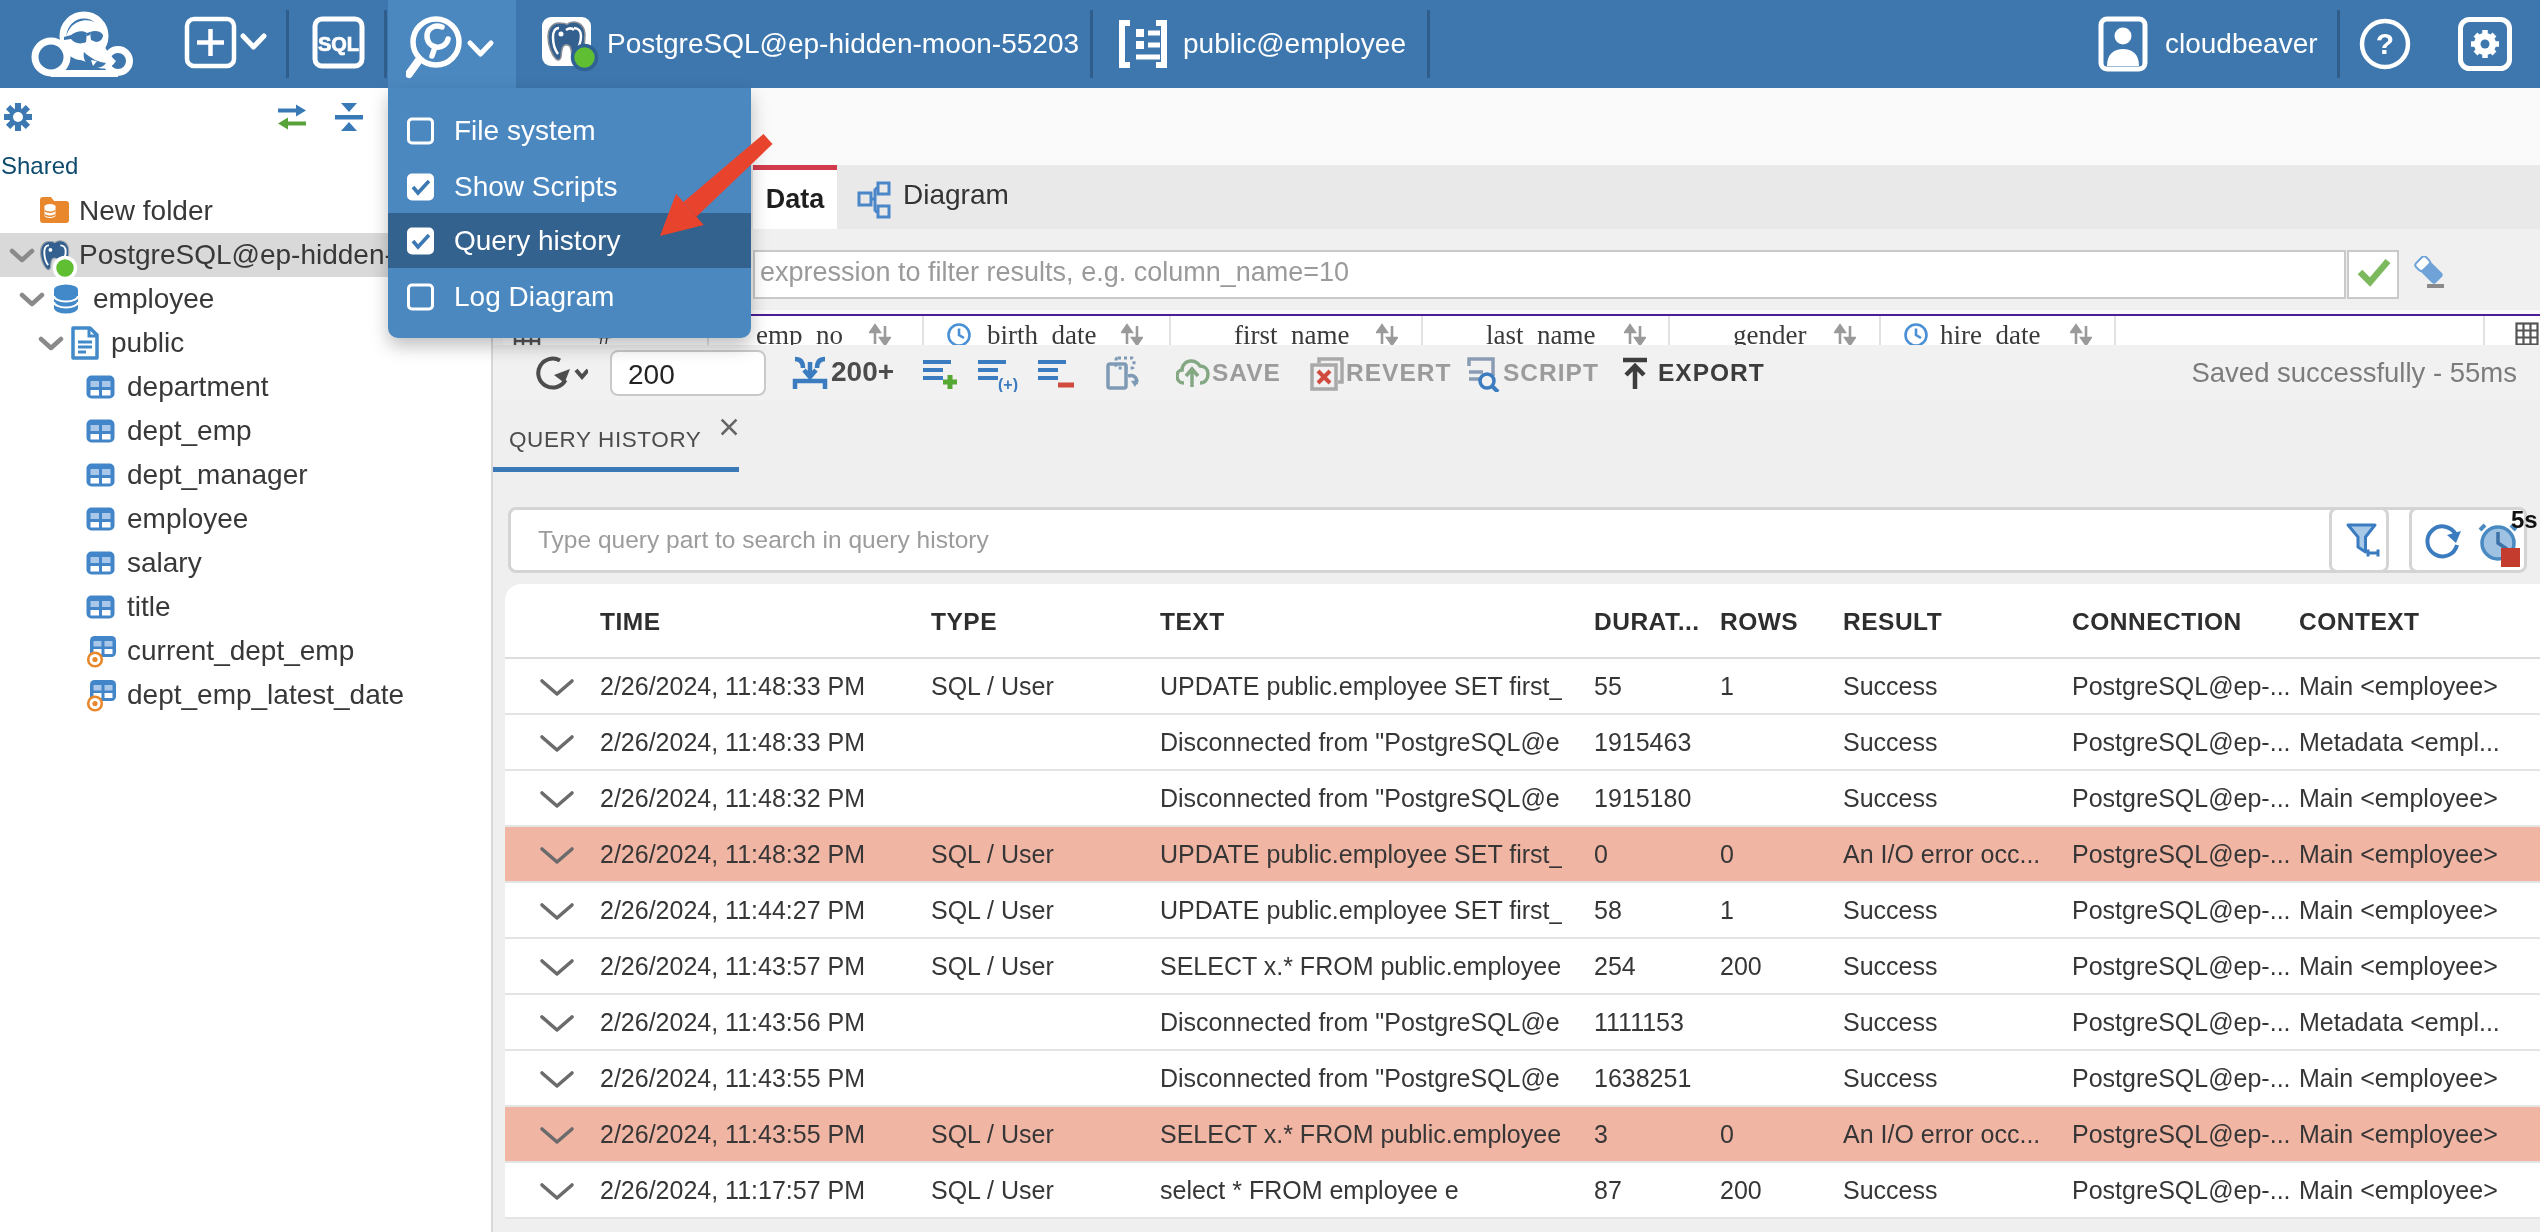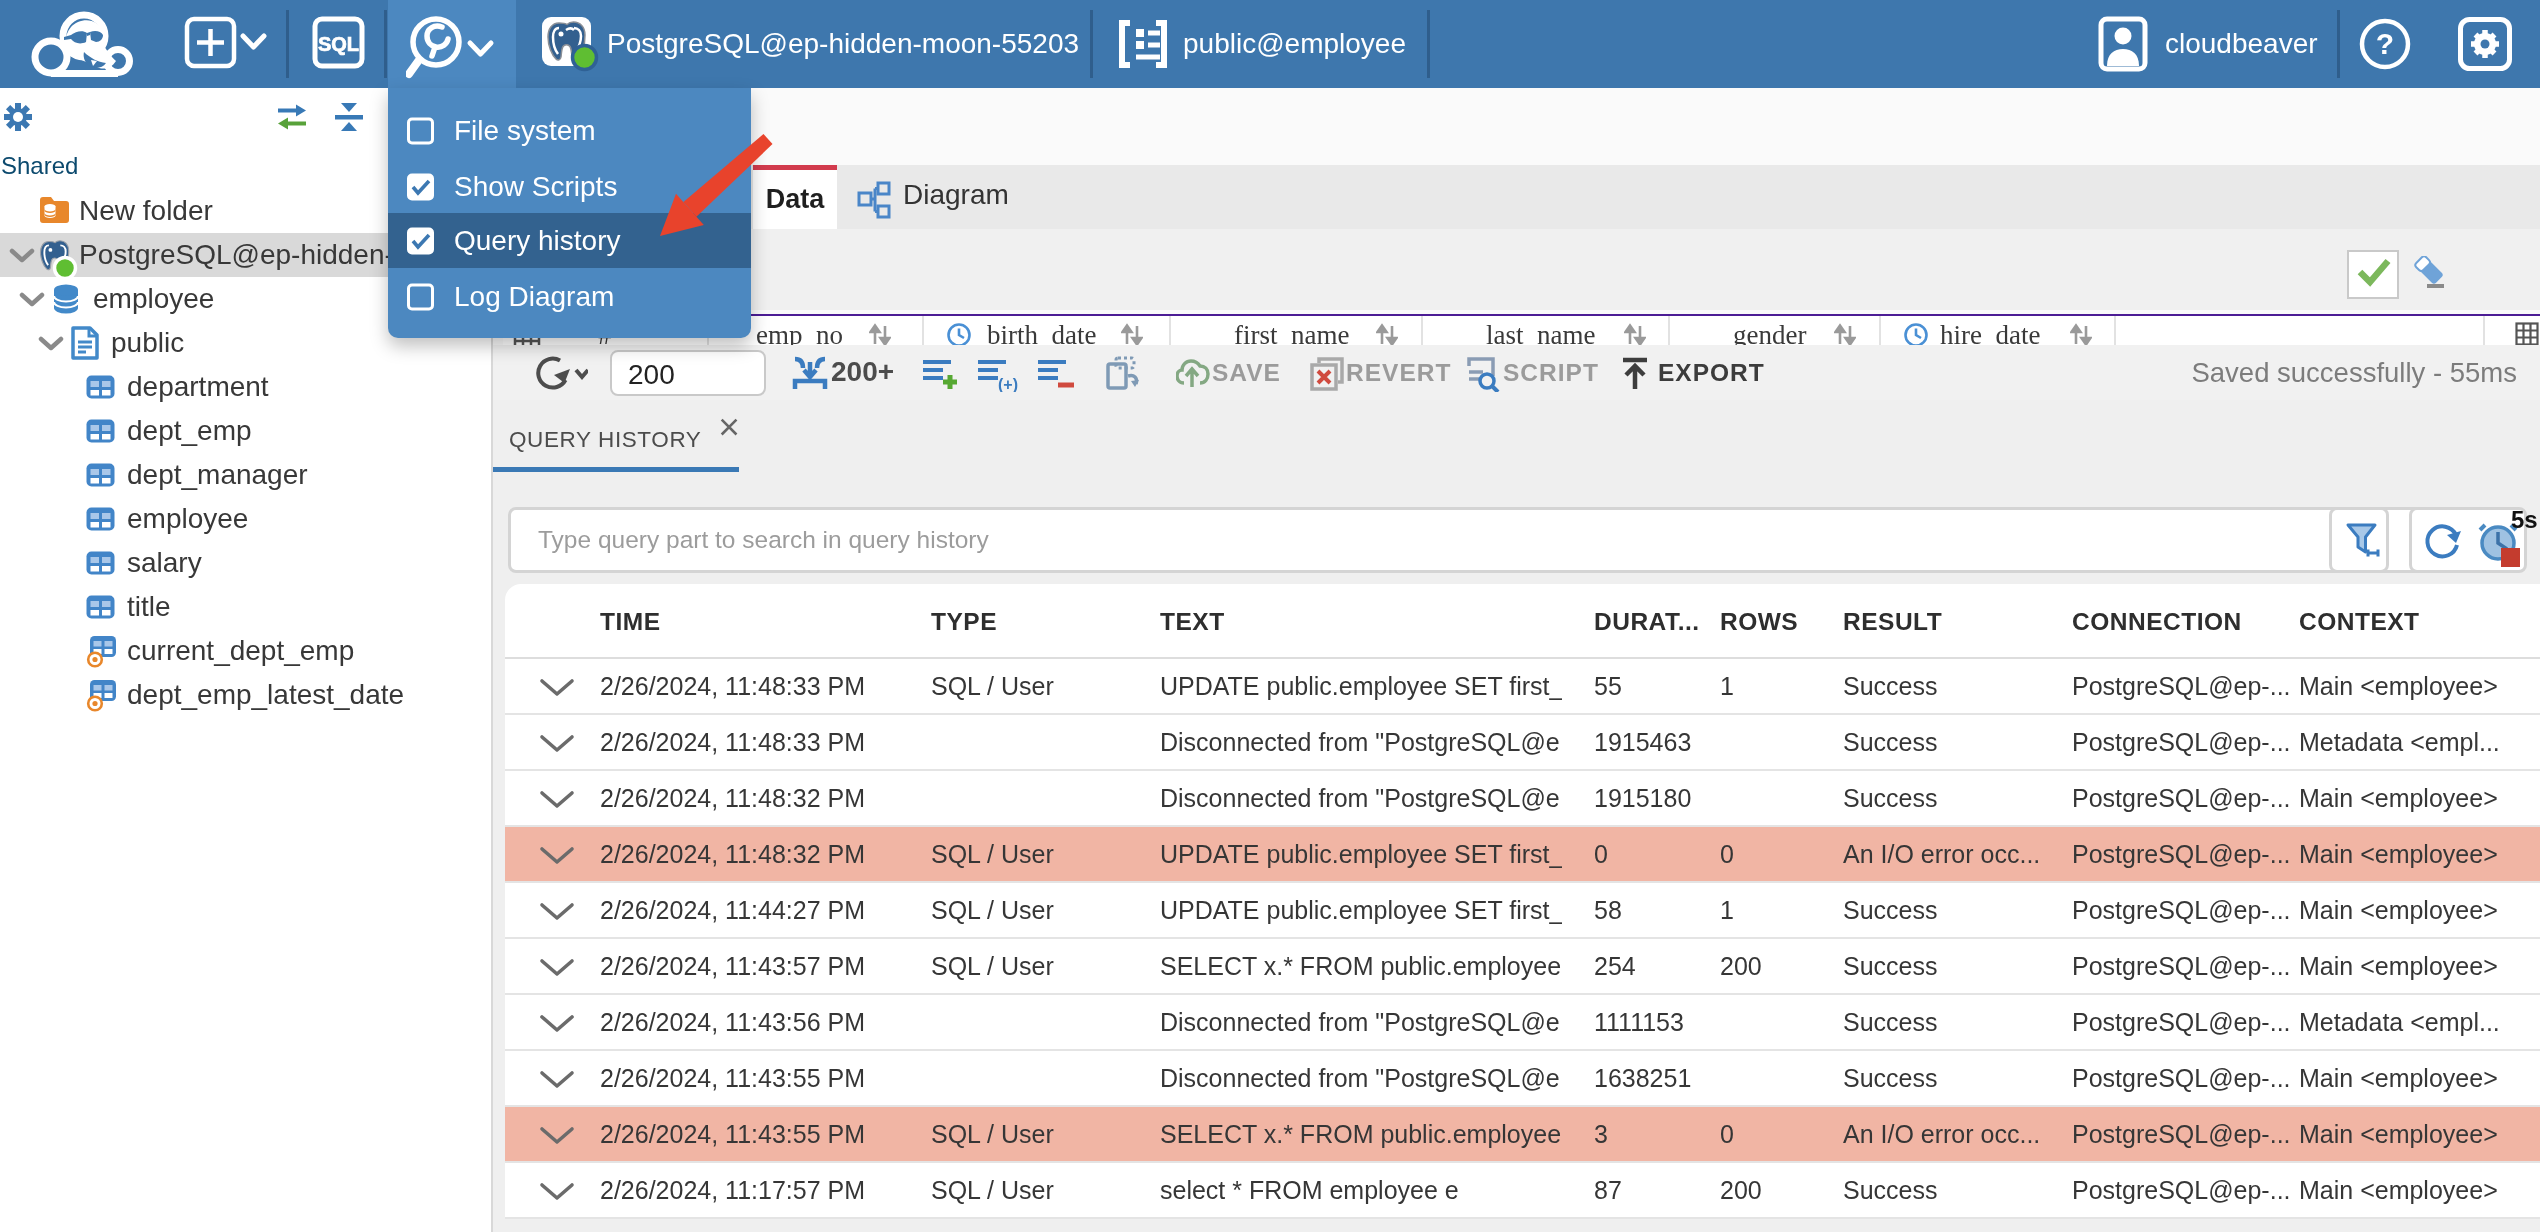--- a/index.html
+++ b/index.html
@@ -304,20 +304,23 @@
     <g fill="none" stroke="#4a86c8" stroke-width="3">
       <rect x="2" y="12" width="12" height="12"></rect>
       <rect x="21" y="2" width="11" height="11"></rect>
       <rect x="21" y="25" width="11" height="11"></rect>
       <path d="M14,18 H18 M18,7.5 H21 M18,30.5 H21 M18,7.5 V30.5"></path>
     </g>
   </svg>
   <div class="a diagtab-text" style="left:410px;top:14px;position:absolute">Diagram</div>
  </div>
  <div class="a filterarea">
+  <div class="a filterinput">
+        <span>expression to filter results, e.g. column_name=10</span>
+      </div>
   <div class="a checkbtn"></div>
   <svg class="a" style="left:1864px;top:28px" width="34" height="30" viewBox="0 0 34 30">
     <path d="M3,15 L13,25 L31,4" fill="none" stroke="#7cb85c" stroke-width="6.5"></path>
   </svg>
   <svg class="a" style="left:1918px;top:27px" width="36" height="34" viewBox="0 0 36 34">
     <g transform="rotate(45 18 14)">
       <rect x="4" y="7" width="28" height="14" rx="3" fill="#6fa3d8"></rect>
       <rect x="4" y="7" width="10" height="14" rx="3" fill="#fff" stroke="#6fa3d8" stroke-width="2"></rect>
     </g>
     <path d="M16,30 H33" stroke="#8a8a8a" stroke-width="4"></path>

